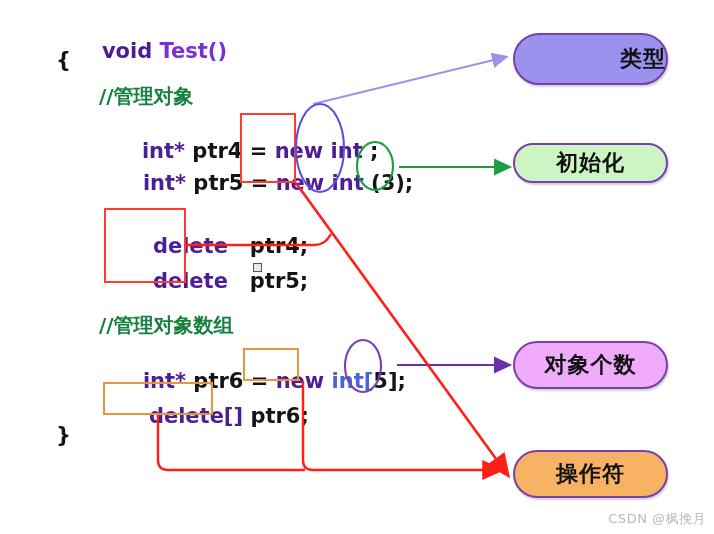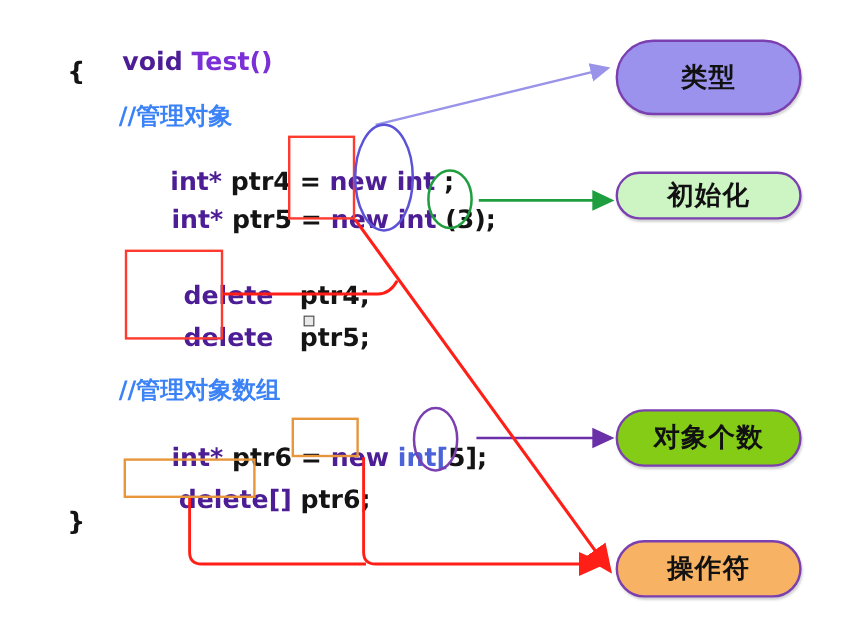--- a/index.html
+++ b/index.html
@@ -19,21 +19,21 @@
     font-family:"DejaVu Sans","Liberation Sans",sans-serif;
     font-weight:700;
     font-size:21px;
     line-height:1;
     white-space:pre;
     letter-spacing:0px;
   }
   .c-violet{color:#4c1d95;}
   .c-purple{color:#7b2fd6;}
   .c-black{color:#141414;}
-  .c-green{color:#3b82f6;}
+  .c-green{color:#15803d;}
   .c-blue{color:#4a63d8;text-align:center;}
 
   .cn{font-family:"DejaVu Sans","Liberation Sans",sans-serif;}
 
   
   .hlbox{position:absolute;border:2.5px solid #ff3b30;box-sizing:border-box;}
   .hlbox.orange{border:2.5px solid #e8963c;}
 
   
   .pill{
@@ -154,30 +154,31 @@
     <div class="hlbox orange" style="left:103px;top:382px;width:110px;height:33px;"></div>
   </div>
 
   <svg class="svg-over" viewBox="0 0 714 534">
     <ellipse cx="320" cy="148" rx="24" ry="44" fill="none" stroke="#5b52d8" stroke-width="2.1"></ellipse>
     <ellipse cx="375" cy="166" rx="18" ry="24" fill="none" stroke="#1e9e3e" stroke-width="2.1"></ellipse>
     <ellipse cx="363" cy="366" rx="18" ry="26" fill="none" stroke="#7b3fb0" stroke-width="2.1"></ellipse>
   </svg>
 
   <div class="layer-pill">
-    <div class="pill" id="pill-type" style="left:513px;top:33px;width:155px;height:63px;background:#9b92ee;">
+    <div class="pill" id="pill-type" style="left:513px;top:33px;width:155px;height:52px;background:#9b92ee;justify-content:flex-end;">
       <span>类型</span>
     </div>
 
     <div class="pill" id="pill-init" style="left:513px;top:143px;width:155px;height:40px;background:#cdf5c4;">
       <span>初始化</span>
     </div>
 
-    <div class="pill" id="pill-count" style="left:513px;top:341px;width:155px;height:48px;background:#84cc16;">
+    <div class="pill" id="pill-count" style="left:513px;top:341px;width:155px;height:48px;background:#f0abfc;">
       <span>对象个数</span>
     </div>
 
     <div class="pill" id="pill-operator" style="left:513px;top:450px;width:155px;height:48px;background:#f7b264;">
       <span>操作符</span>
     </div>
   </div>
 
+  <div class="watermark">CSDN @枫挽月</div>
 </div>
 
 </body></html>

